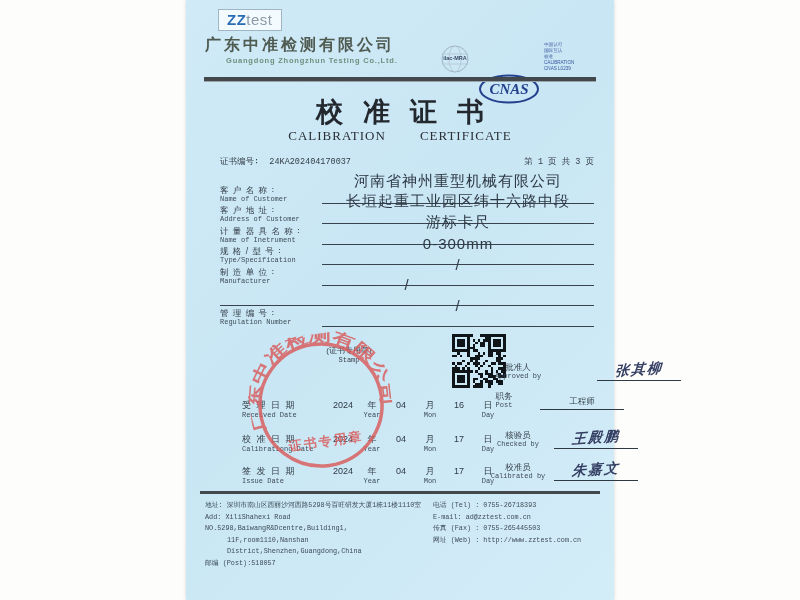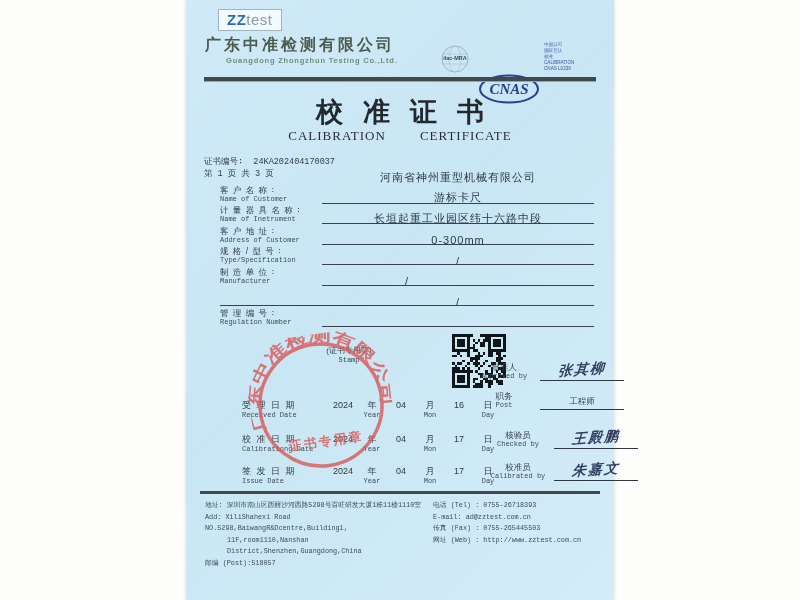--- a/index.html
+++ b/index.html
@@ -24,31 +24,31 @@
   .cnas{left:292px;top:29px;width:62px;height:32px;margin-top:44px;}
   .cnas-info{left:358px;top:42px;font-size:4.6px;line-height:6px;color:#3a55a0;}
   .rule-top{left:18px;top:77px;width:392px;height:3.5px;background:#43484c;border-bottom:1px solid #9aa3a8;}
   
   .title-cn{left:0;top:94px;width:428px;text-align:center;font-size:27px;font-weight:bold;
             color:#23272e;letter-spacing:20px;text-indent:20px;
             font-family:"Liberation Serif","DejaVu Serif",serif;}
   .title-en{left:0;top:128px;width:428px;display:flex;justify-content:center;gap:34px;
             font-size:13px;color:#2a2e35;font-family:"Liberation Serif","DejaVu Serif",serif;
             letter-spacing:1px;}
-  .cert-row{left:18px;top:156px;width:374px;display:flex;justify-content:space-between;
-            font-size:8.5px;color:#333e48;font-family:"Liberation Mono","DejaVu Sans Mono",monospace;flex-direction:column;}
+  .cert-row{left:34px;top:156px;width:374px;display:flex;justify-content:space-between;
+            font-size:8.5px;color:#333e48;font-family:"Liberation Mono","DejaVu Sans Mono",monospace;}
   
   .fields{left:34px;top:183px;width:374px;}
   .f-row{display:flex;align-items:flex-end;height:20.5px;}
   .f-label{width:102px;flex:none;}
   .f-label .cn{font-size:8.5px;color:#333e48;letter-spacing:1px;line-height:10px;}
   .f-label .en{font-size:7px;color:#3e4c58;line-height:9px;
                font-family:Liberation Mono, monospace;}
-  .f-value{flex:1;border-bottom:1px solid #39434d;text-align:center;font-size:11px;
-           color:#2e3944;padding-bottom:18px;letter-spacing:1px;}
+  .f-value{flex:1;border-bottom:1px solid #39434d;text-align:center;font-size:15px;
+           color:#2e3944;padding-bottom:12px;letter-spacing:1px;}
   
   .qr{left:266px;top:334px;width:54px;height:54px;}
   .stamp-ph{left:98px;top:345px;width:130px;text-align:center;font-size:8px;color:#3a434d;z-index:1;}
   .stamp-ph .en{font-size:7px;font-family:"Liberation Mono","DejaVu Sans Mono",monospace;}
   .seal{left:64px;top:334px;width:142px;height:142px;opacity:.82;transform:rotate(-8deg);z-index:2;}
   
   .sig-row{display:flex;align-items:flex-end;}
   .sig-label{width:72px;text-align:center;flex:none;}
   .sig-label .cn{font-size:8.5px;color:#333e48;line-height:10px;}
   .sig-label .en{font-size:7px;color:#3e4c58;line-height:9px;
@@ -130,31 +130,31 @@
     <div class="abs fields">
       <div class="f-row">
         <div class="f-label">
           <div class="cn">客 户 名 称 ∶</div>
           <div class="en">Name of Customer</div>
         </div>
         <div class="f-value">河南省神州重型机械有限公司</div>
       </div>
       <div class="f-row">
         <div class="f-label">
+          <div class="cn">客 户 地 址 ∶</div>
+          <div class="en">Address of Customer</div>
+        </div>
+        <div class="f-value">长垣起重工业园区纬十六路中段</div>
+      </div>
+      <div class="f-row">
+        <div class="f-label">
           <div class="cn">计 量 器 具 名 称 ∶</div>
           <div class="en">Name of Inetrument</div>
         </div>
         <div class="f-value">游标卡尺</div>
-      </div>
-      <div class="f-row">
-        <div class="f-label">
-          <div class="cn">客 户 地 址 ∶</div>
-          <div class="en">Address of Customer</div>
-        </div>
-        <div class="f-value">长垣起重工业园区纬十六路中段</div>
       </div>
       <div class="f-row">
         <div class="f-label">
           <div class="cn">规 格 / 型 号 ∶</div>
           <div class="en">Type/Specification</div>
         </div>
         <div class="f-value">0-300mm</div>
       </div>
       <div class="f-row">
         <div class="f-label">
@@ -417,21 +417,21 @@
         <defs>
           <path id="sealArc" d="M 14.6 91.5 A 61 61 0 1 1 127.4 91.5" fill="none"></path>
         </defs>
         <text fill="#d95b5b" font-size="16" font-weight="bold" font-family="Liberation Sans, DejaVu Sans, sans-serif">
           <textPath href="#sealArc" startOffset="4" textLength="224" lengthAdjust="spacingAndGlyphs">广东中准检测有限公司</textPath>
         </text>
         <text x="71" y="112" text-anchor="middle" fill="#d95b5b" font-size="13" font-weight="bold" letter-spacing="2" font-family="Liberation Sans, DejaVu Sans, sans-serif">证书专用章</text>
       </svg>
     </div>
 
-    <div class="abs sig-row" style="left:282px;top:360px;">
+    <div class="abs sig-row" style="left:296px;top:360px;gap:43px;">
       <div class="sig-label">
         <div class="cn">批准人</div>
         <div class="en">Approved by</div>
       </div>
       <div class="sig-line">
         <span class="hand">张其柳</span>
       </div>
     </div>
     <div class="abs sig-row" style="left:282px;top:390px;">
       <div class="sig-label">

